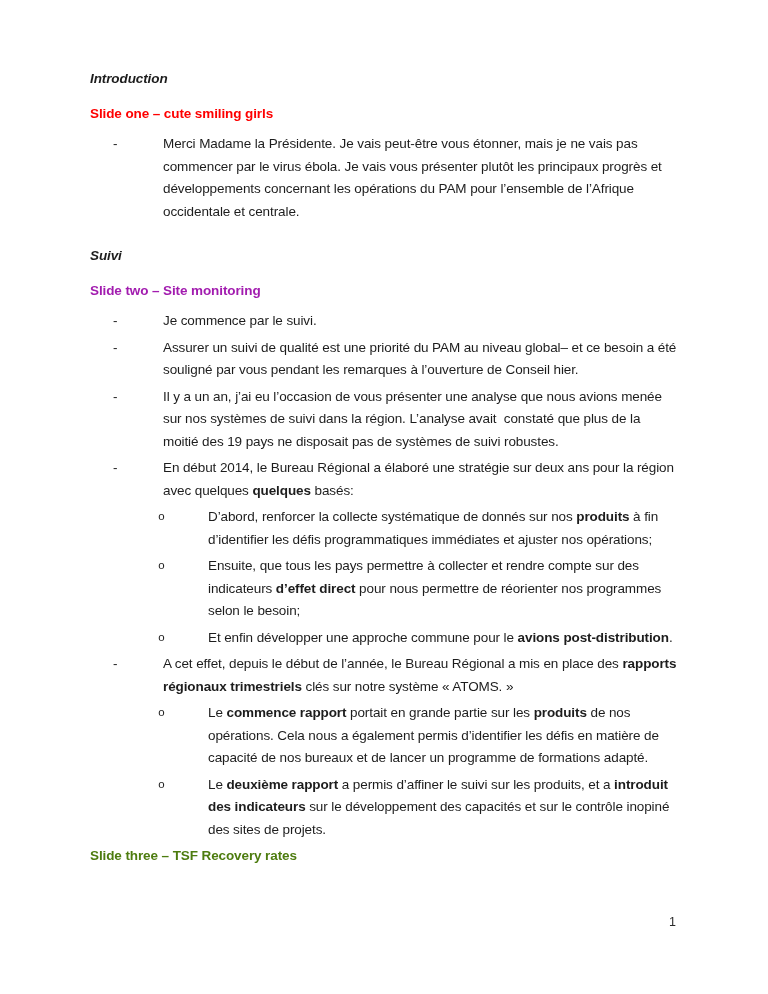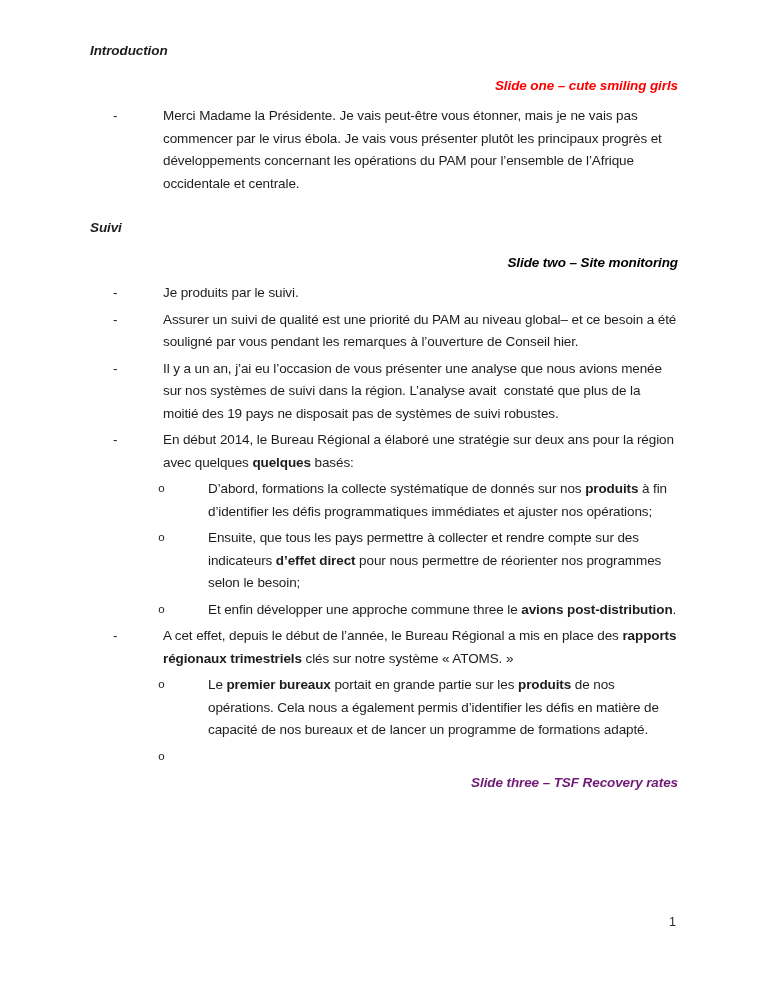--- a/index.html
+++ b/index.html
@@ -5,37 +5,35 @@
   * { margin: 0; padding: 0; box-sizing: border-box; }
   html, body { background: #ffffff; }
   body {
     width: 768px; height: 994px;
     font-family: "Liberation Sans", sans-serif;
   }
   .page {
     position: relative;
     width: 768px; height: 994px;
     background: #ffffff;
-    padding: 40px 90px 0 90px;
+    padding: 68px 90px 0 90px;
     font-size: 13.5px;
     line-height: 22.5px;
     letter-spacing: -0.1px;
     color: #1d1d1d;
     overflow: hidden;
   }
   .heading {
     font-weight: bold;
     font-style: italic;
     margin-bottom: 12px;
   }
   .heading.spaced { margin-top: 22px; }
   .slide-cue {
     font-weight: bold;
-    font-style: italic;
-    text-align: right;
     margin-bottom: 8px;
   }
   .li {
     display: flex;
     margin-bottom: 4px;
   }
   .li .marker { flex: none; }
   .li.l1 { padding-left: 23px; }
   .li.l1 .marker { width: 22px; }
   .li.l2 { padding-left: 68px; }
@@ -56,56 +54,57 @@
 
 <div class="page">
   <div>
       <div class="heading">Introduction</div>
       <div class="slide-cue" style="color: rgb(254, 0, 0);">Slide one – cute smiling girls</div>
       <div class="li l1">
         <span class="marker">-</span>
         <span class="text"><span>Merci Madame la Présidente. Je vais peut-être vous étonner, mais je ne vais pas commencer par le virus ébola. Je vais vous présenter plutôt les principaux progrès et développements concernant les opérations du PAM pour l’ensemble de l’Afrique occidentale et centrale.</span></span>
       </div>
       <div class="heading spaced">Suivi</div>
-      <div class="slide-cue" style="color: #000000;">Slide two – Site monitoring</div>
+      <div class="slide-cue" style="color: #a21caf;">Slide two – Site monitoring</div>
       <div class="li l1">
         <span class="marker">-</span>
-        <span class="text"><span>Je produits par le suivi.</span></span>
+        <span class="text"><span>Je commence par le suivi.</span></span>
       </div>
       <div class="li l1">
         <span class="marker">-</span>
         <span class="text"><span>Assurer un suivi de qualité est une priorité du PAM au niveau global– et ce besoin a été souligné par vous pendant les remarques à l’ouverture de Conseil hier.</span></span>
       </div>
       <div class="li l1">
         <span class="marker">-</span>
         <span class="text"><span>Il y a un an, j’ai eu l’occasion de vous présenter une analyse que nous avions menée sur nos systèmes de suivi dans la région. L’analyse avait  constaté que plus de la moitié des 19 pays ne disposait pas de systèmes de suivi robustes.</span></span>
       </div>
       <div class="li l1">
         <span class="marker">-</span>
         <span class="text"><span>En début 2014, le Bureau Régional a élaboré une stratégie sur deux ans pour la région avec quelques </span><span class="b">quelques</span><span> basés:</span></span>
       </div>
       <div class="li l2">
         <span class="marker">o</span>
-        <span class="text"><span>D’abord, formations la collecte systématique de donnés sur nos </span><span class="b">produits</span><span> à fin d’identifier les défis programmatiques immédiates et ajuster nos opérations;</span></span>
+        <span class="text"><span>D’abord, renforcer la collecte systématique de donnés sur nos </span><span class="b">produits</span><span> à fin d’identifier les défis programmatiques immédiates et ajuster nos opérations;</span></span>
       </div>
       <div class="li l2">
         <span class="marker">o</span>
         <span class="text"><span>Ensuite, que tous les pays permettre à collecter et rendre compte sur des indicateurs </span><span class="b">d’effet direct</span><span> pour nous permettre de réorienter nos programmes selon le besoin;</span></span>
       </div>
       <div class="li l2">
         <span class="marker">o</span>
-        <span class="text"><span>Et enfin développer une approche commune three le </span><span class="b">avions post-distribution</span><span>.</span></span>
+        <span class="text"><span>Et enfin développer une approche commune pour le </span><span class="b">avions post-distribution</span><span>.</span></span>
       </div>
       <div class="li l1">
         <span class="marker">-</span>
         <span class="text"><span>A cet effet, depuis le début de l’année, le Bureau Régional a mis en place des </span><span class="b">rapports régionaux trimestriels</span><span> clés sur notre système « ATOMS. »</span></span>
       </div>
       <div class="li l2">
         <span class="marker">o</span>
-        <span class="text"><span>Le </span><span class="b">premier bureaux</span><span> portait en grande partie sur les </span><span class="b">produits</span><span> de nos opérations. Cela nous a également permis d’identifier les défis en matière de capacité de nos bureaux et de lancer un programme de formations adapté.</span></span>
+        <span class="text"><span>Le </span><span class="b">commence rapport</span><span> portait en grande partie sur les </span><span class="b">produits</span><span> de nos opérations. Cela nous a également permis d’identifier les défis en matière de capacité de nos bureaux et de lancer un programme de formations adapté.</span></span>
       </div>
       <div class="li l2">
         <span class="marker">o</span>
+        <span class="text"><span>Le </span><span class="b">deuxième rapport</span><span> a permis d’affiner le suivi sur les produits, et a </span><span class="b">introduit des indicateurs</span><span> sur le développement des capacités et sur le contrôle inopiné des sites de projets.</span></span>
       </div>
-      <div class="slide-cue" style="color: #701a75;">Slide three – TSF Recovery rates</div>
+      <div class="slide-cue" style="color: #4d7c0f;">Slide three – TSF Recovery rates</div>
     </div>
   <div class="page-number">1</div>
 </div>
 
 </body></html>

